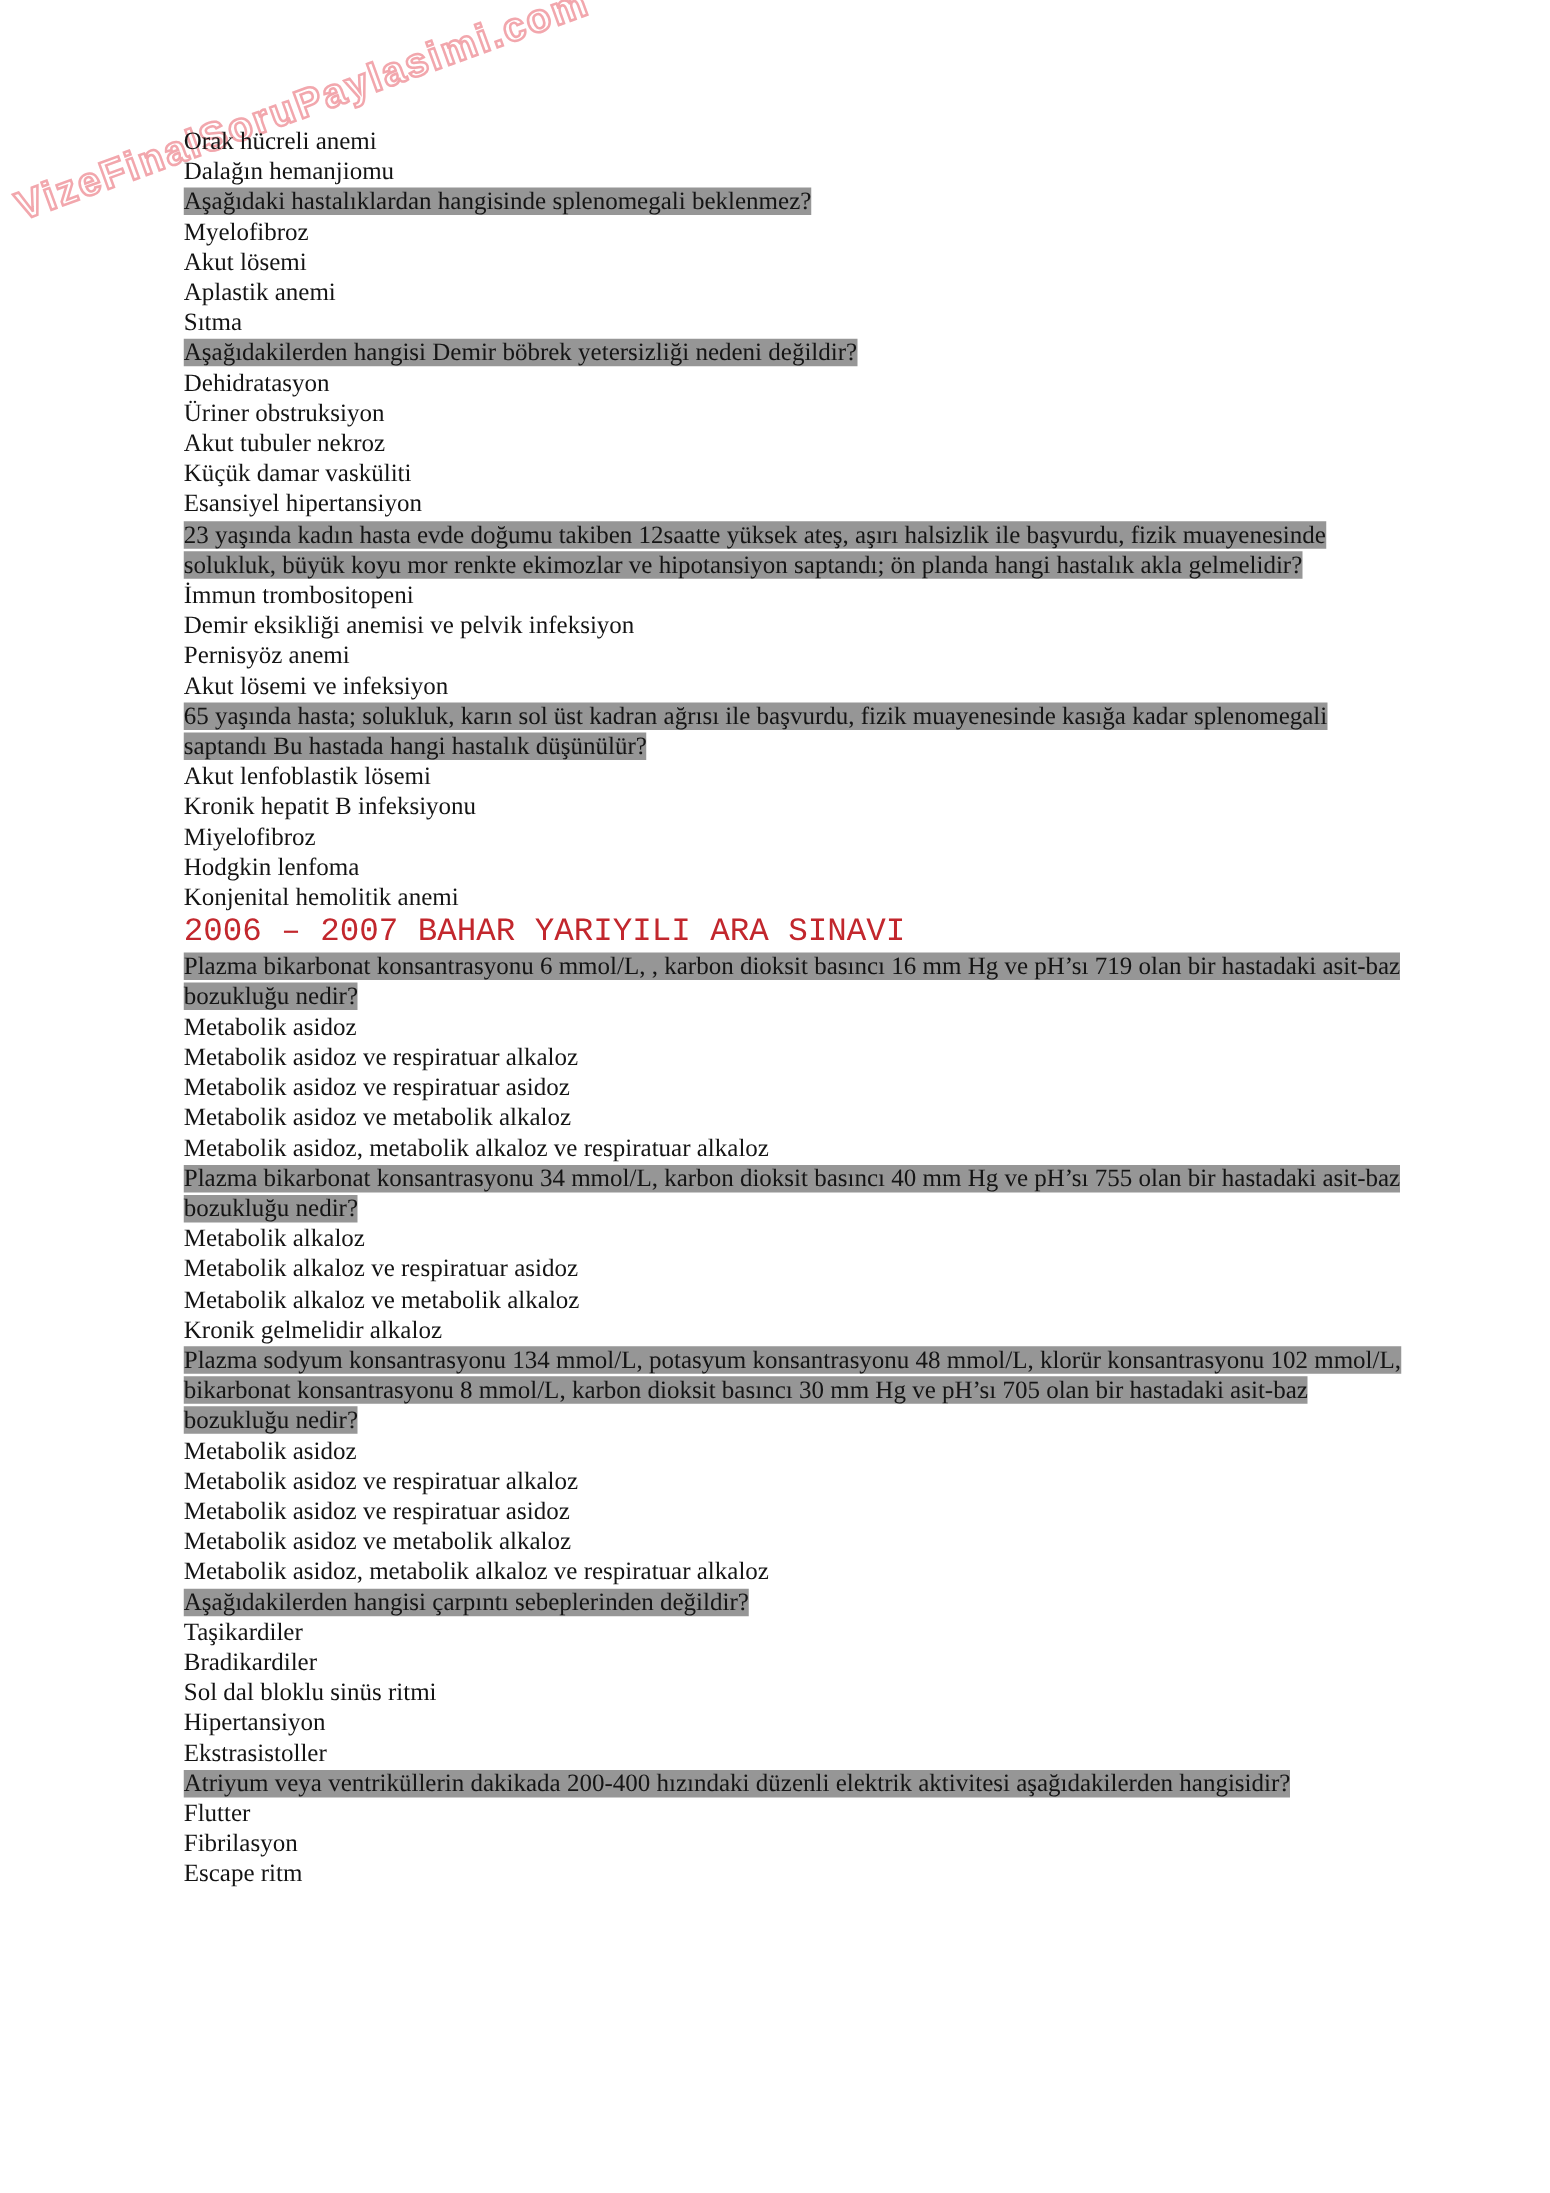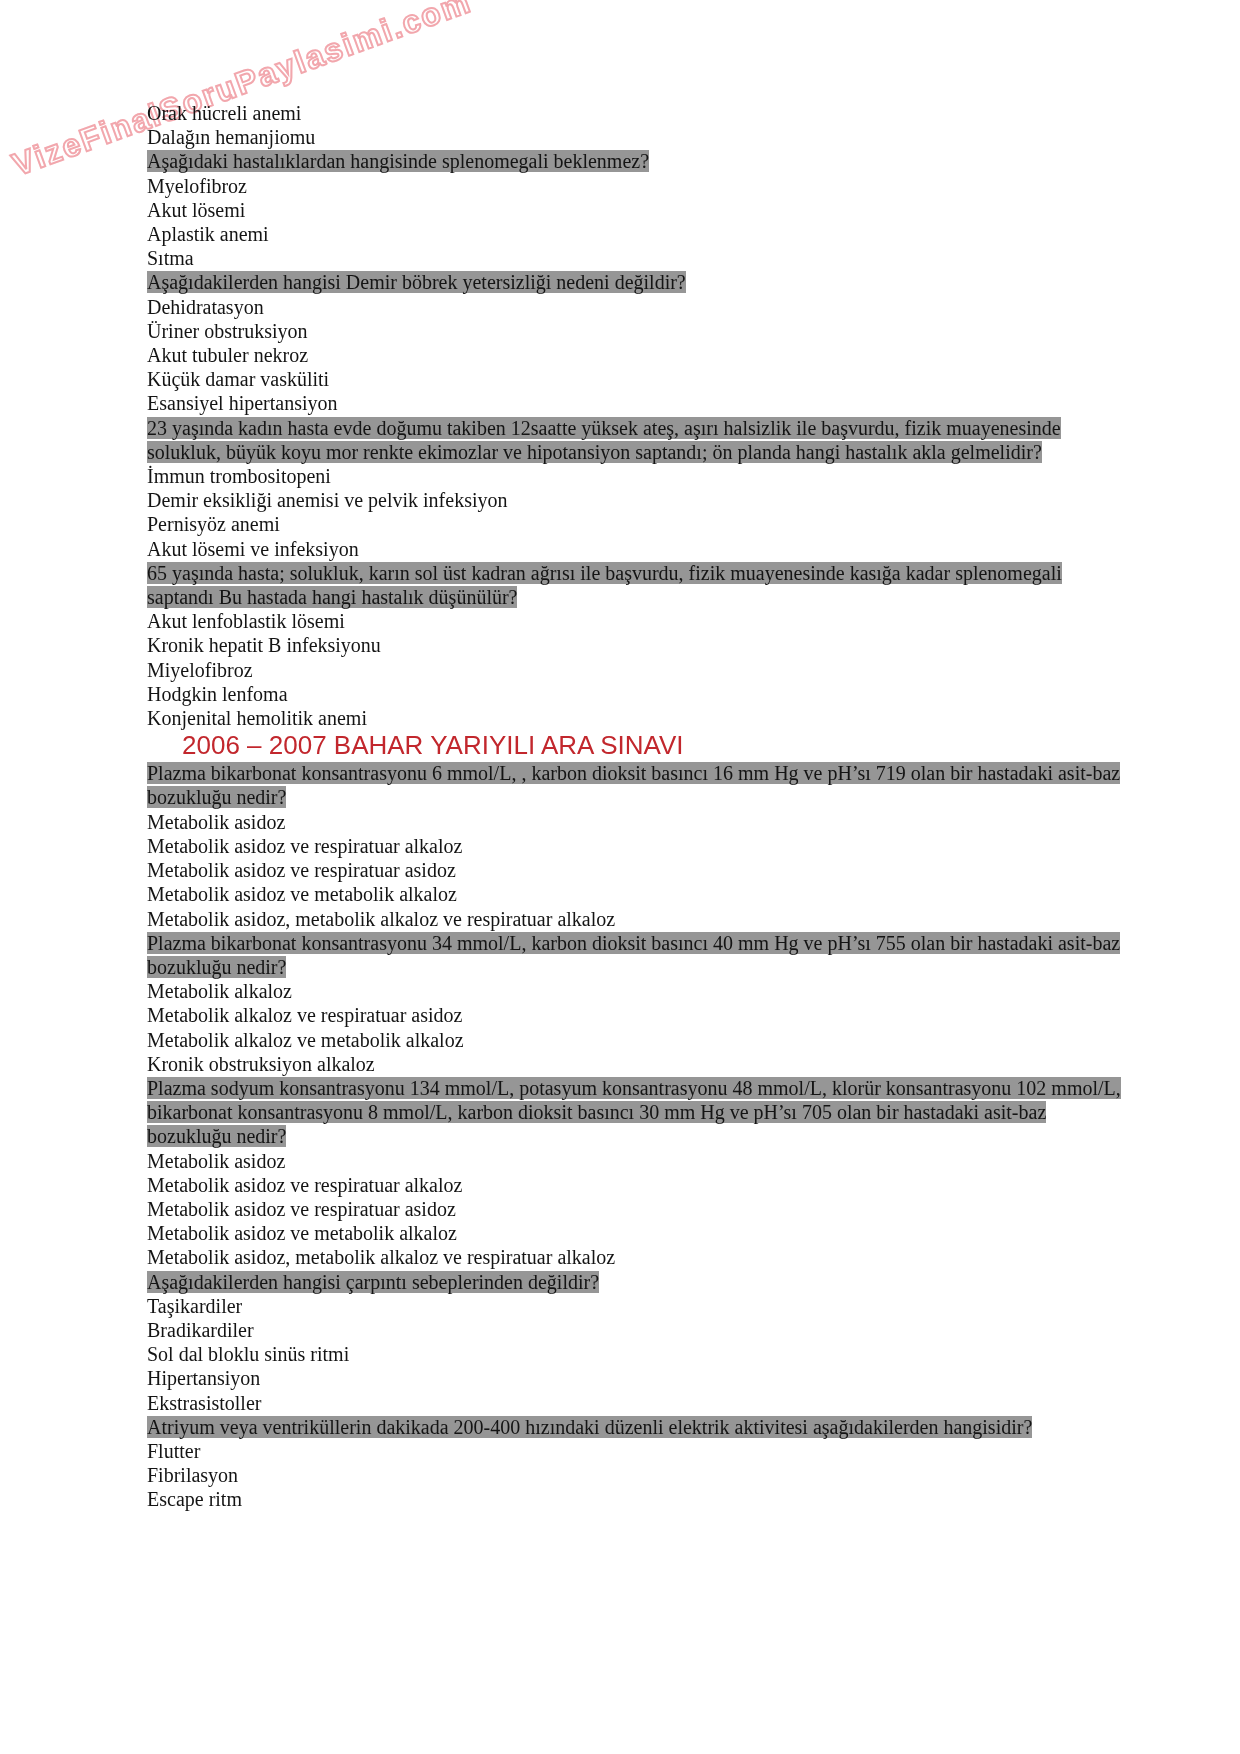--- a/index.html
+++ b/index.html
@@ -44,25 +44,24 @@
     margin: 0;
     padding: 0;
     font-size: 20px;
     line-height: 24.2px;
     color: #141414;
   }
   .line.question span {
     background: var(--highlight-color, #969696);
   }
   .line.heading {
-    font-family: Liberation Sans, sans-serif;
+    font-family: Liberation Mono, monospace;
     font-size: 26px;
     line-height: 31px;
     color: var(--heading-color, #c2272d);
-    margin-left: 35px;
   }
 </style>
 </head>
 <body>
 
 <div class="watermark">VizeFinalSoruPaylasimi.com</div>
 
 <div class="content" id="document-lines">
     <p class="line option"><span>Orak hücreli anemi</span></p>
     <p class="line option"><span>Dalağın hemanjiomu</span></p>
@@ -92,21 +91,21 @@
     <p class="line question"><span>Plazma bikarbonat konsantrasyonu 6 mmol/L, , karbon dioksit basıncı 16 mm Hg ve pH’sı 719 olan bir hastadaki asit-baz bozukluğu nedir?</span></p>
     <p class="line option"><span>Metabolik asidoz</span></p>
     <p class="line option"><span>Metabolik asidoz ve respiratuar alkaloz</span></p>
     <p class="line option"><span>Metabolik asidoz ve respiratuar asidoz</span></p>
     <p class="line option"><span>Metabolik asidoz ve metabolik alkaloz</span></p>
     <p class="line option"><span>Metabolik asidoz, metabolik alkaloz ve respiratuar alkaloz</span></p>
     <p class="line question"><span>Plazma bikarbonat konsantrasyonu 34 mmol/L, karbon dioksit basıncı 40 mm Hg ve pH’sı 755 olan bir hastadaki asit-baz bozukluğu nedir?</span></p>
     <p class="line option"><span>Metabolik alkaloz</span></p>
     <p class="line option"><span>Metabolik alkaloz ve respiratuar asidoz</span></p>
     <p class="line option"><span>Metabolik alkaloz ve metabolik alkaloz</span></p>
-    <p class="line option"><span>Kronik obstruksiyon alkaloz</span></p>
+    <p class="line option"><span>Kronik gelmelidir alkaloz</span></p>
     <p class="line question"><span>Plazma sodyum konsantrasyonu 134 mmol/L, potasyum konsantrasyonu 48 mmol/L, klorür konsantrasyonu 102 mmol/L, bikarbonat konsantrasyonu 8 mmol/L, karbon dioksit basıncı 30 mm Hg ve pH’sı 705 olan bir hastadaki asit-baz bozukluğu nedir?</span></p>
     <p class="line option"><span>Metabolik asidoz</span></p>
     <p class="line option"><span>Metabolik asidoz ve respiratuar alkaloz</span></p>
     <p class="line option"><span>Metabolik asidoz ve respiratuar asidoz</span></p>
     <p class="line option"><span>Metabolik asidoz ve metabolik alkaloz</span></p>
     <p class="line option"><span>Metabolik asidoz, metabolik alkaloz ve respiratuar alkaloz</span></p>
     <p class="line question"><span>Aşağıdakilerden hangisi çarpıntı sebeplerinden değildir?</span></p>
     <p class="line option"><span>Taşikardiler</span></p>
     <p class="line option"><span>Bradikardiler</span></p>
     <p class="line option"><span>Sol dal bloklu sinüs ritmi</span></p>

